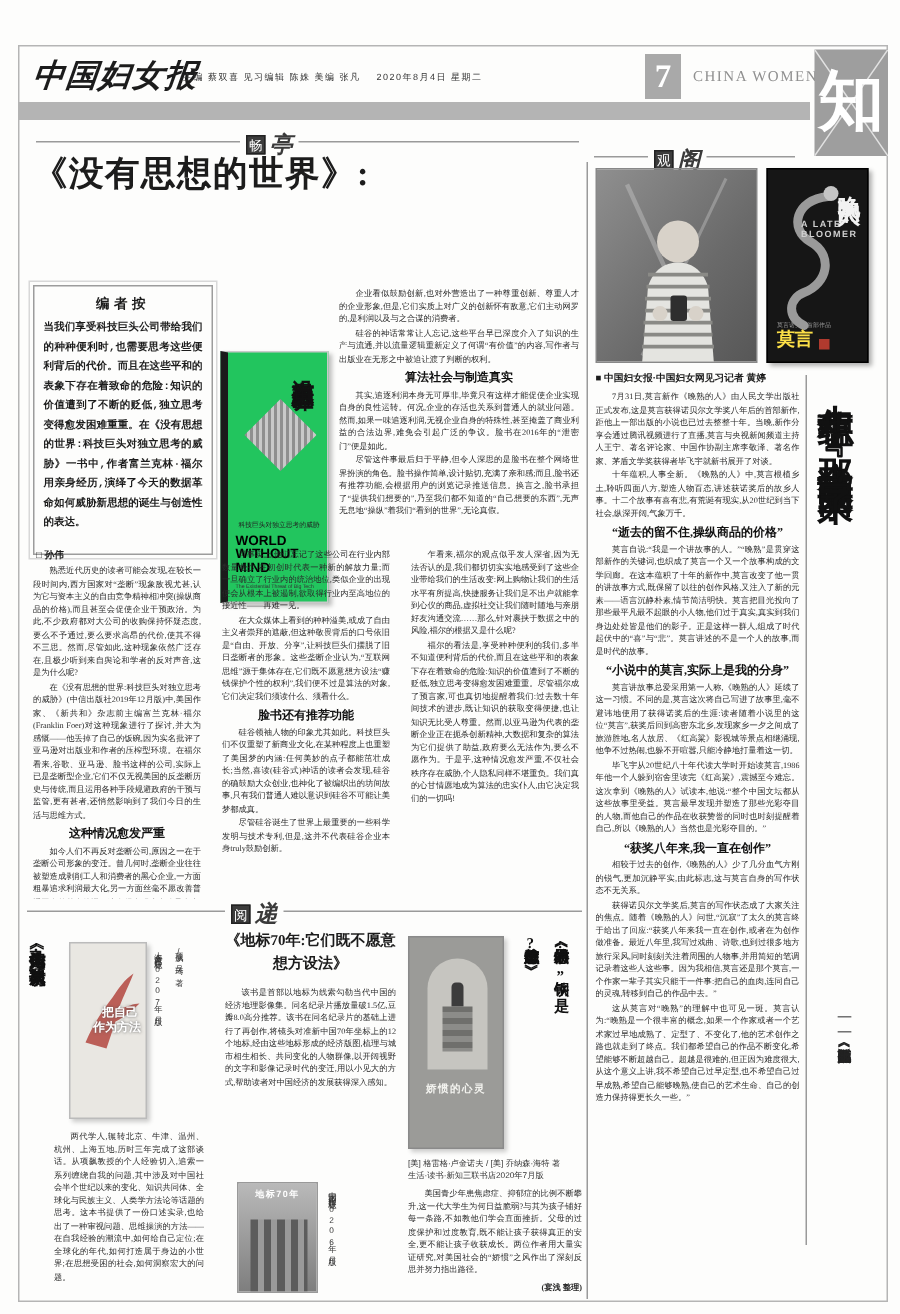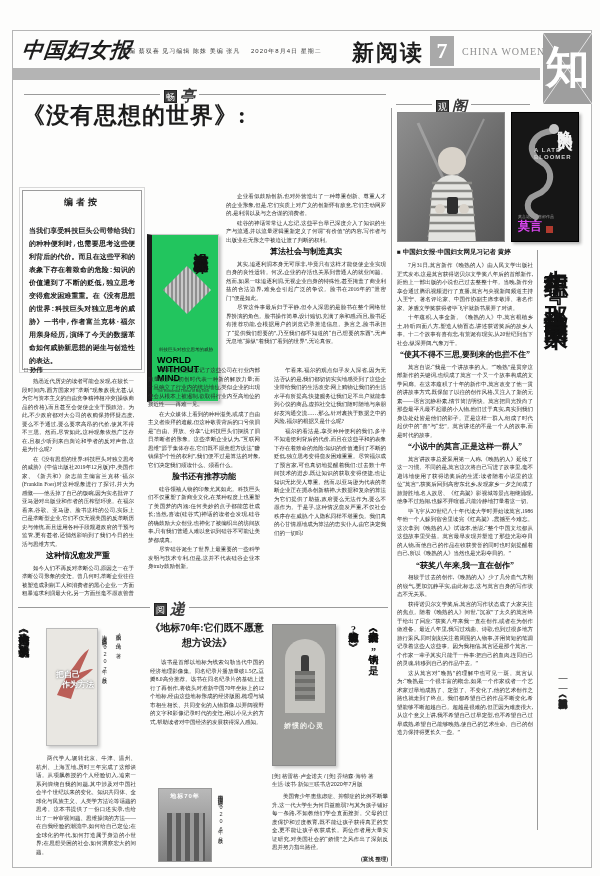--- a/index.html
+++ b/index.html
@@ -26,21 +26,21 @@
   
   .badge { position:absolute; display:flex; align-items:center; gap:2px; background:#fdfdfc; padding:0 4px; }
   .badge .bx { width:13px; height:13px; background:#3c3c3c; color:#fff; font-size:9px; line-height:13px; text-align:center; border:1px solid #222; }
   .badge .scr { font-family:"Liberation Serif", serif; font-style:italic; font-weight:bold; font-size:15px; color:#3a3a3a; padding-left:1px; }
 
   
   .headline1 { position:absolute; left:22px; top:100px; width:366px; font-family:"Liberation Serif", serif; font-weight:bold; font-size:23px; letter-spacing:1px; }
   .headline2 { position:absolute; left:80px; top:140px; width:320px; font-family:"Liberation Serif", serif; font-weight:bold; font-size:31px; letter-spacing:1px; }
 
   .ednote { position:absolute; left:22px; top:190px; width:120px; height:180px; border:1px solid #9c9c9c; outline:1px solid #d8d8d8; outline-offset:2px; padding:5px 6px; }
-  .ednote .lab { text-align:center; font-weight:bold; font-size:9px; margin-bottom:16px; letter-spacing:3px; }
+  .ednote .lab { text-align:center; font-weight:bold; font-size:9px; margin-bottom:4px; letter-spacing:3px; }
   .ednote .txt { font-family:Liberation Mono, monospace; font-weight:600; font-size:7px; line-height:13px; text-align:justify; }
 
   .cover-wwm { position:absolute; left:147px; top:190px; width:72px; height:168px; background:#22c55e; border:1px solid #c9c9c9; border-left:5px solid #1b1b1b; box-shadow:2px 2px 3px rgba(0,0,0,.25);margin-top:44px; }
   .cover-wwm .diamond { position:absolute; left:18px; top:38px; width:34px; height:34px; background:repeating-linear-gradient(45deg,#8f8f8f 0 2px,#c9c9c9 2px 4px); transform:rotate(45deg); }
   .cover-wwm .vt { position:absolute; right:8px; top:6px; writing-mode:vertical-rl; text-orientation:upright; font-family:"Liberation Serif", serif; font-weight:bold; font-size:15px; letter-spacing:1px; height:120px; color:#111; }
   .cover-wwm .sub { position:absolute; left:4px; top:112px; width:60px; font-size:4.5px; color:#222; text-align:center; }
   .cover-wwm .en { position:absolute; left:5px; bottom:18px; font-weight:bold; font-size:9px; line-height:9px; letter-spacing:0; color:#000; font-family:"Liberation Sans", sans-serif; }
   .cover-wwm .en2 { position:absolute; left:5px; bottom:8px; font-size:3.5px; color:#333; }
 
   .colr { position:absolute; left:226px; top:192px; width:160px; height:168px; overflow:hidden; }
@@ -53,21 +53,21 @@
   .col2 { position:absolute; left:148px; top:366px; width:112px; height:233px; overflow:hidden; }
   .col3 { position:absolute; left:274px; top:366px; width:112px; height:233px; overflow:hidden; }
 
   
   .bk-vtitle { position:absolute; writing-mode:vertical-rl; text-orientation:upright; font-family:"Liberation Serif", serif; font-weight:bold; color:#111; }
   .vpub { position:absolute; writing-mode:vertical-rl; text-orientation:upright; font-size:5.5px; color:#333; letter-spacing:1px; }
   .bk-desc { position:absolute; overflow:hidden; }
 
   .cover-method { position:absolute; left:46px; top:628px; width:52px; height:118px; background:#e9e7e2; border:1px solid #bbb; box-shadow:2px 2px 3px rgba(0,0,0,.2); overflow:hidden; }
   .cover-method svg { position:absolute; left:2px; top:14px; }
-  .cover-method .t1 { position:absolute; right:17px; top:40px; font-family:"Liberation Serif", serif; font-weight:bold; font-size:8px; color:#fff; text-shadow:0 0 2px #555; }
+  .cover-method .t1 { position:absolute; right:5px; top:40px; font-family:"Liberation Serif", serif; font-weight:bold; font-size:8px; color:#fff; text-shadow:0 0 2px #555; }
   .cover-method .t2 { position:absolute; right:3px; top:50px; font-family:Liberation Mono, monospace; font-weight:bold; font-size:8px; color:#fff; text-shadow:0 0 2px #555; }
 
   .bk2-title { position:absolute; left:150px; top:620px; width:114px; font-family:"Liberation Serif", serif; font-weight:bold; font-size:10px; line-height:15px; text-align:center; }
   .cover-landmark { position:absolute; left:158px; top:788px; width:54px; height:74px; background:linear-gradient(#b9b9b9,#7e7e7e); border:1px solid #999; overflow:hidden; }
   .cover-landmark .bars { position:absolute; left:8px; bottom:0; width:38px; height:48px; background:repeating-linear-gradient(90deg,#5c5c5c 0 5px,#9a9a9a 5px 9px); }
   .cover-landmark .cap { position:absolute; top:3px; width:100%; text-align:center; font-size:6px; color:#fff; font-weight:bold; letter-spacing:1px; }
 
   .cover-heart { position:absolute; left:272px; top:624px; width:64px; height:142px; background:#9b9b98; border:1px solid #8a8a8a; box-shadow:2px 2px 3px rgba(0,0,0,.2); overflow:hidden; }
   .cover-heart .arch { position:absolute; left:12px; top:14px; width:40px; height:74px; background:#c6c5c0; border-radius:20px 20px 0 0; }
   .cover-heart .fig { position:absolute; left:28px; top:30px; width:8px; height:16px; background:#3c3c3c; border-radius:3px 3px 0 0; }
@@ -75,42 +75,41 @@
   .cover-heart .cap { position:absolute; top:96px; width:100%; text-align:center; font-size:7px; font-weight:bold; color:#f3f3ef; letter-spacing:1px; }
 
   .bk3-pub { position:absolute; left:272px; top:772px; width:116px; font-size:5.5px; line-height:8px; color:#333; }
   .credit { text-align:right; font-size:5.5px; font-weight:bold; margin-top:3px; }
 
   
   .photo { position:absolute; left:397px; top:112px; width:108px; height:130px; background:linear-gradient(130deg,#8f8f8f,#6a6a6a 60%,#575757); border:1px solid #888; overflow:hidden; }
   .cover-bloomer { position:absolute; left:511px; top:112px; width:68px; height:130px; background:#161616; border:1px solid #000; box-shadow:2px 2px 3px rgba(0,0,0,.3); overflow:hidden; }
   .cover-bloomer .vt { position:absolute; right:4px; top:5px; writing-mode:vertical-rl; text-orientation:upright; color:#f2f2f2; font-family:"Liberation Serif", serif; font-weight:bold; font-size:15px; height:96px; letter-spacing:2px; }
   .cover-bloomer .en { position:absolute; left:22px; top:34px; color:#cfcfcf; font-size:6px; line-height:7px; font-weight:bold; letter-spacing:1px; }
-  .cover-bloomer .author { position:absolute; left:6px; bottom:6px; color:#d946ef; font-family:"Liberation Serif", serif; font-weight:bold; font-size:12px; }
+  .cover-bloomer .author { position:absolute; left:6px; bottom:6px; color:#fde047; font-family:"Liberation Serif", serif; font-weight:bold; font-size:12px; }
   .cover-bloomer .seal { position:absolute; left:34px; bottom:8px; width:7px; height:7px; background:#b03a2e; }
   .cover-bloomer .tag { position:absolute; left:6px; bottom:22px; color:#9a9a9a; font-size:4px; }
 
   .byline-my { position:absolute; left:397px; top:248px; width:136px; font-size:6.5px; font-weight:bold; }
   .mycol { position:absolute; left:397px; top:261px; width:136px; height:600px; overflow:hidden; }
 
   .vhead { position:absolute; left:540px; top:250px; height:416px; writing-mode:vertical-rl; text-orientation:upright; font-family:"Liberation Serif", serif; font-weight:bold; font-size:24px; letter-spacing:2px; color:#111; }
   .vsub { position:absolute; left:556px; top:672px; height:160px; writing-mode:vertical-rl; text-orientation:upright; font-family:"Liberation Serif", serif; font-weight:bold; font-size:9px; color:#222; }
 </style>
 </head>
 <body>
 
 <div class="page">
   <div class="frame"></div>
 
   <div class="masthead-logo">中国妇女报</div>
   <div class="credits">
     <span>主编 蔡双喜  见习编辑 陈姝  美编 张凡</span>
     <span style="padding-left:8px">2020年8月4日 星期二</span>
   </div>
-  <div class="section-cn">新阅读</div>
   <div class="pageno">7</div>
   <div class="section-en">CHINA WOMEN'S NEWS</div>
   <div class="grayband"></div>
   <div class="zhi-box">
     <svg width="49" height="71">
       <line x1="0" y1="0" x2="49" y2="71" stroke="#ffffff" stroke-width="1" opacity="0.7"></line>
       <line x1="49" y1="0" x2="0" y2="71" stroke="#ffffff" stroke-width="1" opacity="0.7"></line>
     </svg>
     <div class="zhi">知</div>
   </div>
@@ -241,23 +240,23 @@
     <div class="tag">莫言诺奖后首部作品</div>
     <div class="author">莫言</div>
     <div class="seal"></div>
   </div>
 
   <div class="byline-my">■ 中国妇女报·中国妇女网见习记者 黄婷</div>
 
   <div class="mycol bodytxt">
     <p>7月31日,莫言新作《晚熟的人》由人民文学出版社正式发布,这是莫言获得诺贝尔文学奖八年后的首部新作,距他上一部出版的小说也已过去整整十年。当晚,新作分享会通过腾讯视频进行了直播,莫言与央视新闻频道主持人王宁、著名评论家、中国作协副主席李敬泽、著名作家、茅盾文学奖获得者毕飞宇就新书展开了对谈。</p>
     <p>十年蕴积,人事全新。《晚熟的人》中,莫言根植乡土,聆听四面八方,塑造人物百态,讲述获诺奖后的故乡人事。十二个故事有喜有悲,有荒诞有现实,从20世纪到当下社会,纵深开阔,气象万千。</p>
-    <div class="subhead">“使其不得不三思,要到来的也拦不住”</div>
+    <div class="subhead">“逝去的留不住,操纵商品的价格”</div>
     <p>莫言自说:“我是一个讲故事的人。”“晚熟”是贯穿这部新作的关键词,也织成了莫言一个又一个故事构成的文学回廊。在这本蕴积了十年的新作中,莫言改变了他一贯的讲故事方式,既保留了以往的创作风格,又注入了新的元素——语言沉静朴素,情节简洁明快。莫言把目光投向了那些最平凡最不起眼的小人物,他们过于真实,真实到我们身边处处皆是他们的影子。正是这样一群人,组成了时代起伏中的“喜”与“悲”。莫言讲述的不是一个人的故事,而是时代的故事。</p>
-    <div class="subhead">“小说中的莫言,正是这样一群人”</div>
+    <div class="subhead">“小说中的莫言,实际上是我的分身”</div>
     <p>莫言讲故事总爱采用第一人称,《晚熟的人》延续了这一习惯。不同的是,莫言这次将自己写进了故事里,毫不避讳地使用了获得诺奖后的生涯:读者随着小说里的这位“莫言”,获奖后回到高密东北乡,发现家乡一夕之间成了旅游胜地,名人故居、《红高粱》影视城等景点相继涌现,他争不过热闹,也躲不开喧嚣,只能冷静地打量着这一切。</p>
     <p>毕飞宇从20世纪八十年代读大学时开始读莫言,1986年他一个人躲到宿舍里读完《红高粱》,震撼至今难忘。这次拿到《晚熟的人》试读本,他说:“整个中国文坛都从这些故事里受益。莫言最早发现并塑造了那些光彩夺目的人物,而他自己的作品在收获赞誉的同时也时刻提醒着自己,所以《晚熟的人》当然也是光彩夺目的。”</p>
     <div class="subhead">“获奖八年来,我一直在创作”</div>
     <p>相较于过去的创作,《晚熟的人》少了几分血气方刚的锐气,更加沉静平实,由此标志,这与莫言自身的写作状态不无关系。</p>
     <p>获得诺贝尔文学奖后,莫言的写作状态成了大家关注的焦点。随着《晚熟的人》问世,“沉寂”了太久的莫言终于给出了回应:“获奖八年来我一直在创作,或者在为创作做准备。最近八年里,我写过戏曲、诗歌,也到过很多地方旅行采风,同时刻刻关注着周围的人物事,并用简短的笔调记录着这些人这些事。因为我相信,莫言还是那个莫言,一个作家一辈子其实只能干一件事:把自己的血肉,连同自己的灵魂,转移到自己的作品中去。”</p>
     <p>这从莫言对“晚熟”的理解中也可见一斑。莫言认为:“晚熟是一个很丰富的概念,如果一个作家或者一个艺术家过早地成熟了、定型了、不变化了,他的艺术创作之路也就走到了终点。我们都希望自己的作品不断变化,希望能够不断超越自己。超越是很难的,但正因为难度很大,从这个意义上讲,我不希望自己过早定型,也不希望自己过早成熟,希望自己能够晚熟,使自己的艺术生命、自己的创造力保持得更长久一些。”</p>
   </div>
 
   <div class="vhead">十年蕴积,那个『讲故事的人』回来了</div>
   <div class="vsub">——莫言新作《晚熟的人》出版</div>

